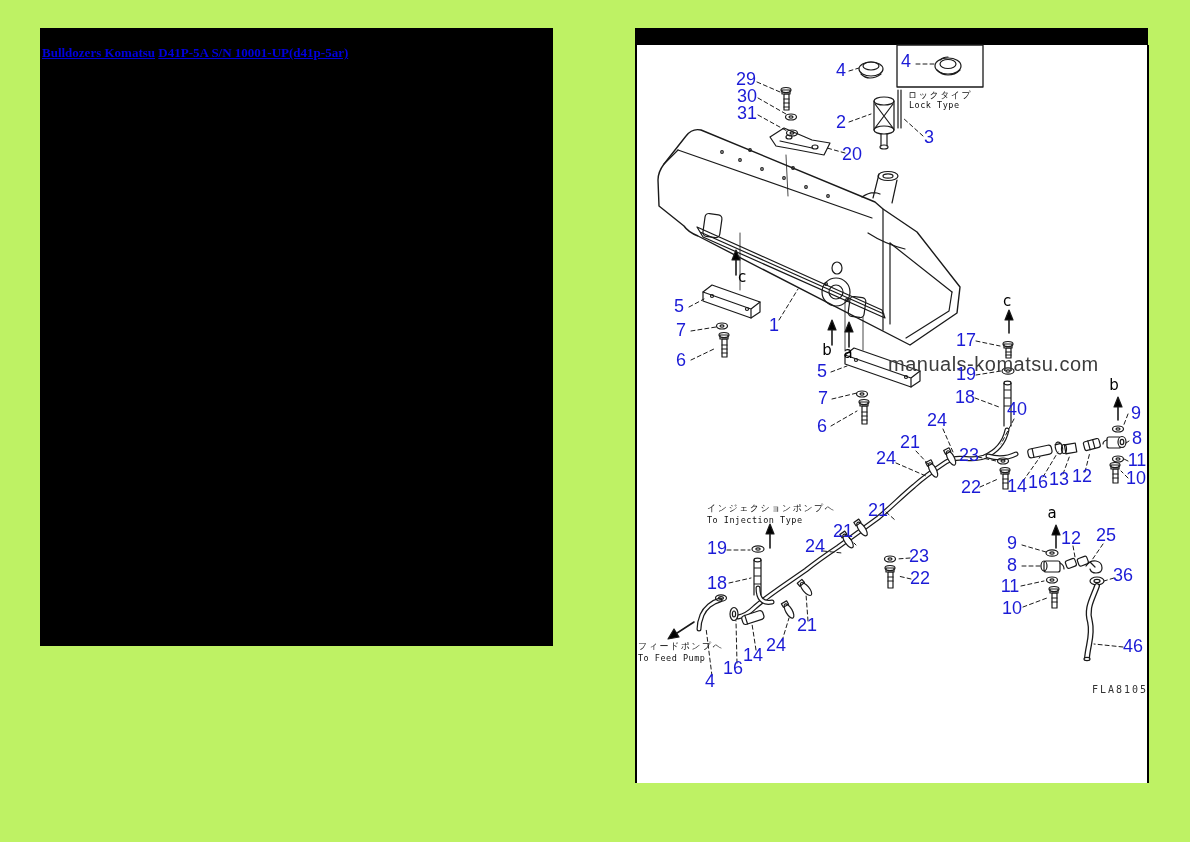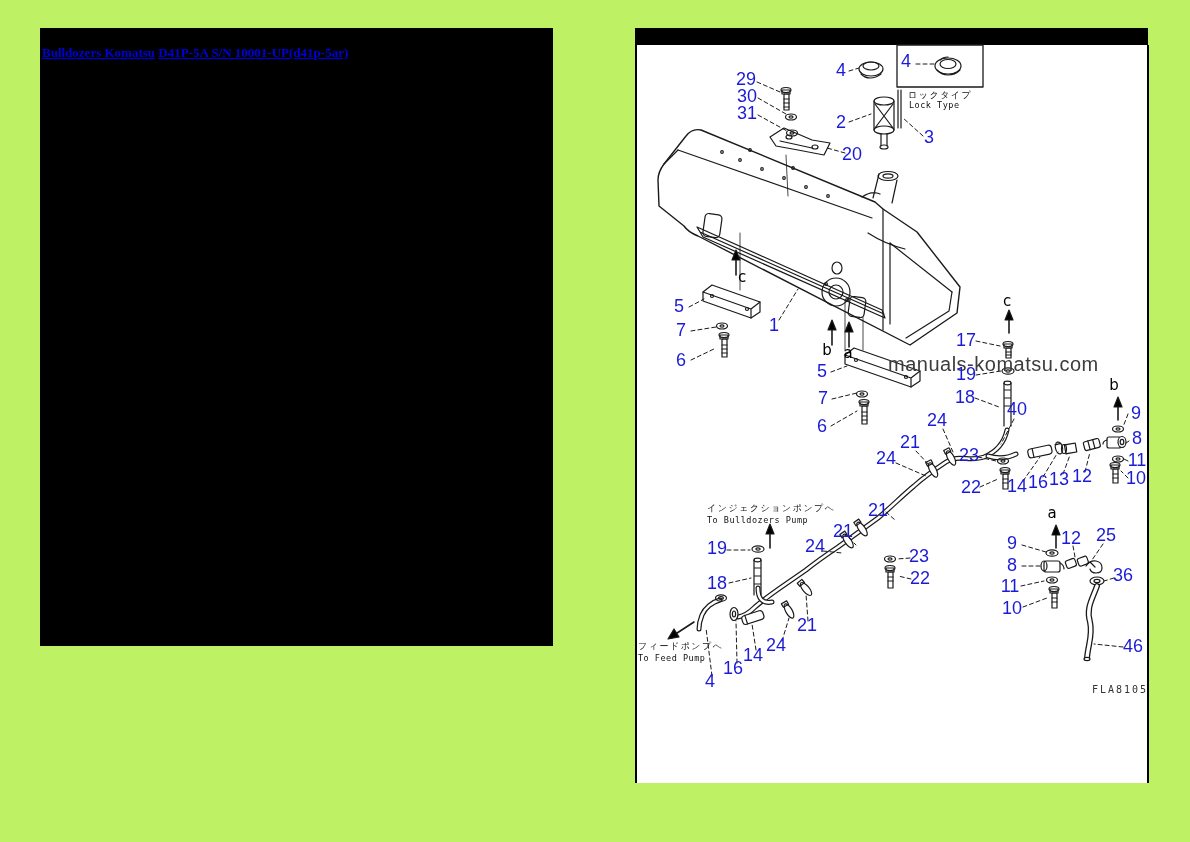--- a/index.html
+++ b/index.html
@@ -354,21 +354,21 @@
         <path d="M1114,578 L1104,581"></path>
           <path d="M1123,647 L1094,644"></path>
       </g>
     </g>
   </svg>
 
   <div class="txt" id="watermark">manuals-komatsu.com</div>
   <div class="txt jp" id="lock-jp">ロックタイプ</div>
   <div class="txt en" id="lock-en">Lock Type</div>
   <div class="txt jp" id="inj-jp">インジェクションポンプへ</div>
-  <div class="txt en" id="inj-en">To Bulldozers Pump</div>
+  <div class="txt en" id="inj-en">To Injection Type</div>
   <div class="txt jp" id="feed-jp">フィードポンプへ</div>
   <div class="txt en" id="feed-en">To Feed Pump</div>
   <div class="txt" id="figcode">FLA8105</div>
 
   <div id="callout-layer">
       <span class="callout" style="left: 746px; top: 81px;">29</span>
       <span class="callout" style="left: 747px; top: 98px;">30</span>
       <span class="callout" style="left: 747px; top: 115px;">31</span>
       <span class="callout" style="left: 841px; top: 72px;">4</span>
       <span class="callout" style="left: 906px; top: 63px;">4</span>

